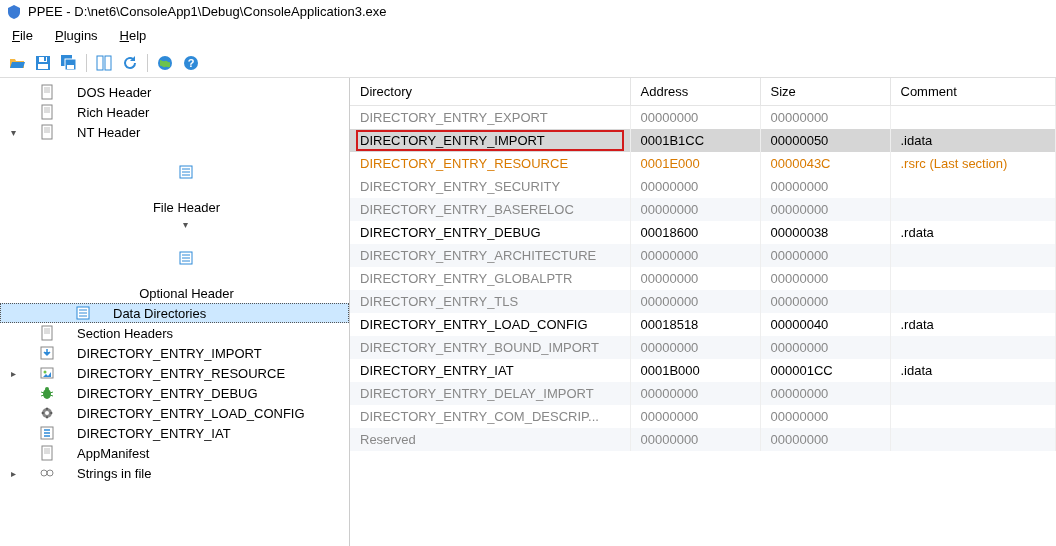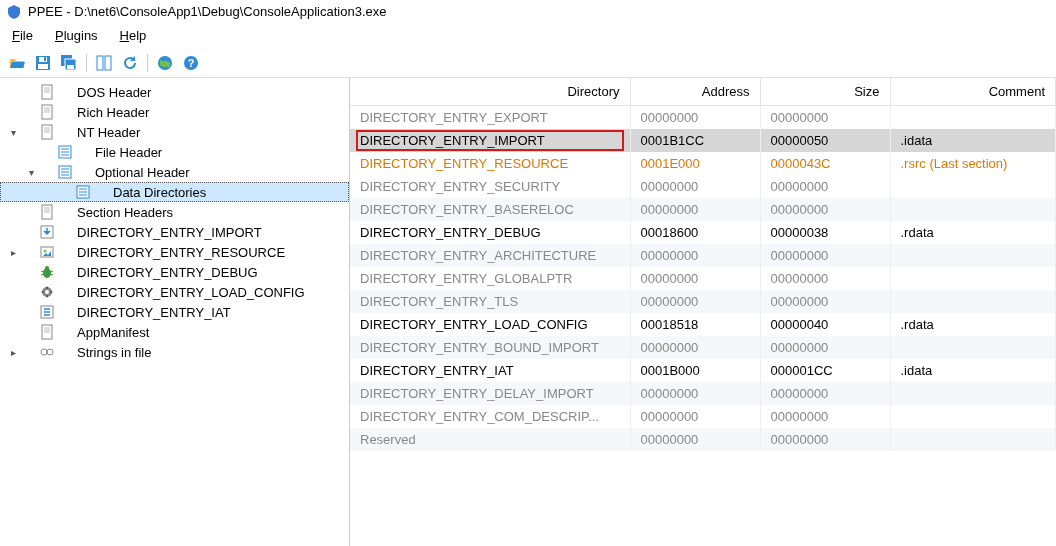--- a/index.html
+++ b/index.html
@@ -23,31 +23,31 @@
 
 .content { flex: 1; display: flex; overflow: hidden; }
 
 
 .tree-panel { width: 350px; border-right: 1px solid #ccc; padding: 4px 0; overflow-y: auto; }
 .tree { list-style: none; }
 .tree-node { display: flex; align-items: center; padding: 2px 4px; white-space: nowrap; cursor: default; gap: 20px; }
 .tree-node.selected { background: #cde8ff; }
 .tree-node.selected-outline { outline: 1px dotted #555; outline-offset: -1px; }
 .indent-0 { padding-left: 8px; }
-.indent-1 { padding-left: 26px; }
+.indent-1 { padding-left: 26px; flex-direction: column; }
 .indent-2 { padding-left: 44px; }
 .expander { width: 11px; height: 11px; display: inline-flex; align-items: center; justify-content: center; color: #555; font-size: 10px; flex-shrink: 0; }
 .expander-spacer { width: 11px; flex-shrink: 0; }
 .tree-icon { width: 16px; height: 16px; flex-shrink: 0; }
 .tree-label { padding-left: 2px; }
 
 
 .table-panel { flex: 1; overflow: auto; }
 table { width: 100%; border-collapse: collapse; }
-thead th { text-align: right; font-weight: normal; padding: 6px 10px; border-right: 1px solid #e4e4e4; border-bottom: 1px solid #e4e4e4; background: #fff; }
+thead th { text-align: left; font-weight: normal; padding: 6px 10px; border-right: 1px solid #e4e4e4; border-bottom: 1px solid #e4e4e4; background: #fff; }
 tbody td { padding: 4px 10px; border-right: 1px solid #eee; }
 tbody tr.alt td { background: #f5f7fa; }
 tbody tr td { color: #888; }
 tbody tr.strong td { color: #000; }
 tbody tr.sel td { background: #d6d6d6; color: #000; }
 tbody tr.sel td:first-child { position: relative; }
 .sel-box { position: absolute; left: 6px; right: 6px; top: 1px; bottom: 1px; border: 2px solid #d21a1a; pointer-events: none; }
 tbody tr.orange td { color: #d97a00; }
 th.col-dir, td.col-dir { width: 280px; }
 th.col-addr, td.col-addr { width: 130px; }

